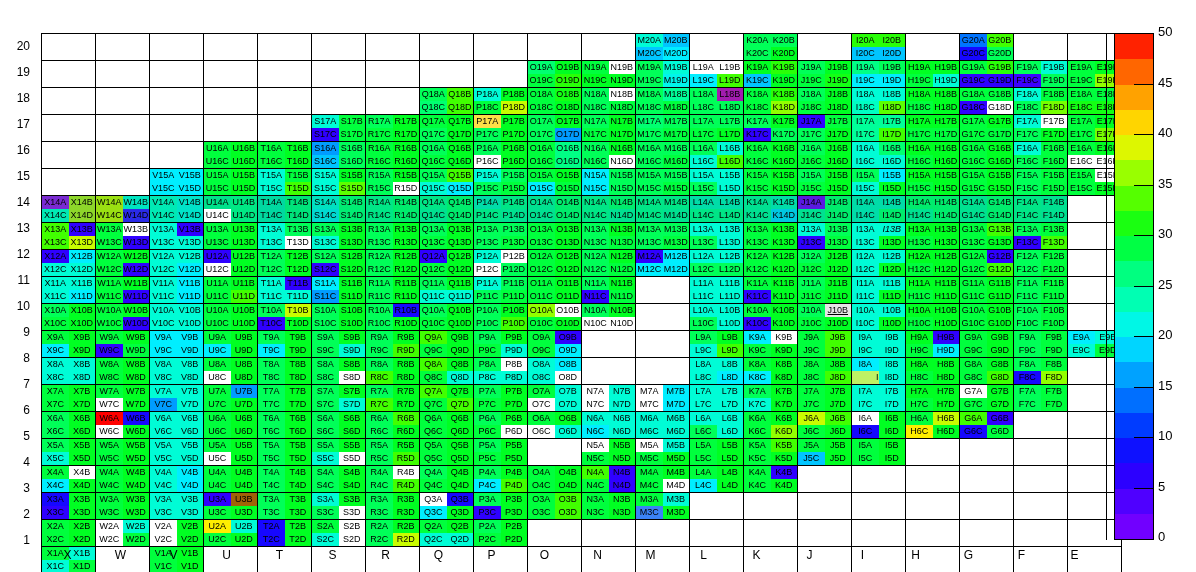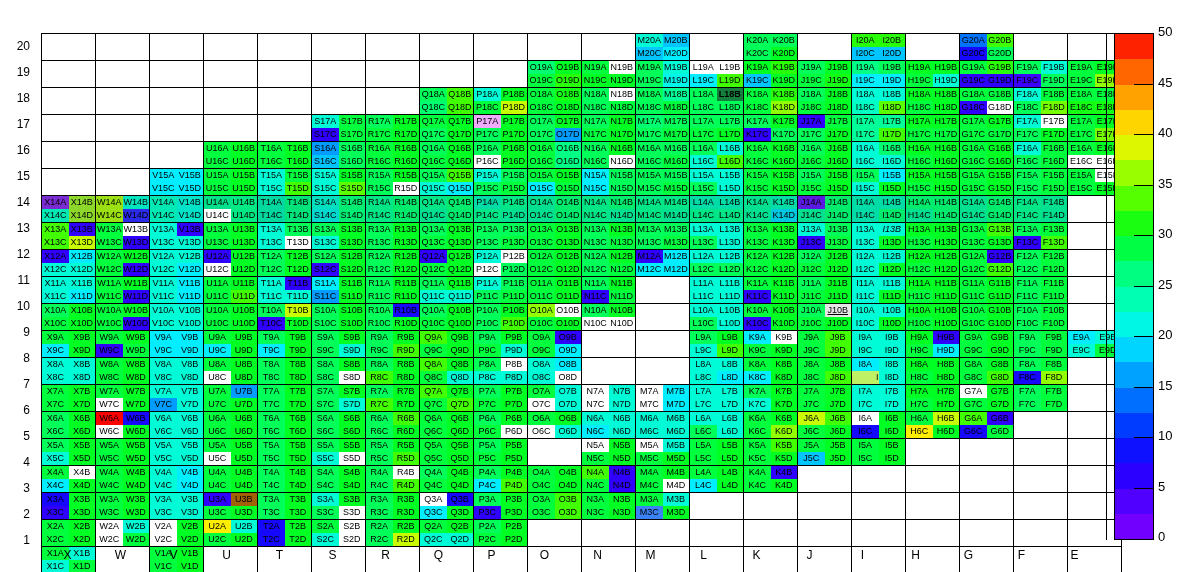--- a/index.html
+++ b/index.html
@@ -373,21 +373,21 @@
                     <td style="background: rgb(0, 255, 61);">M18D</td>
                   </tr>
                 </tbody>
               </table>
             </td>
             <td class="cell">
               <table class="sub">
                 <tbody>
                   <tr>
                     <td style="background: rgb(0, 255, 88);">L18A</td>
-                    <td style="background: #15803d; font-weight: bold;">L18B</td>
+                    <td style="background: #a21caf;">L18B</td>
                   </tr>
                   <tr>
                     <td style="background: rgb(0, 255, 88);">L18C</td>
                     <td style="background: rgb(0, 255, 88);">L18D</td>
                   </tr>
                 </tbody>
               </table>
             </td>
             <td class="cell">
               <table class="sub">
@@ -533,21 +533,21 @@
                     <td style="background: rgb(0, 255, 88);">Q17C</td>
                     <td style="background: rgb(0, 255, 34);">Q17D</td>
                   </tr>
                 </tbody>
               </table>
             </td>
             <td class="cell">
               <table class="sub">
                 <tbody>
                   <tr>
-                    <td style="background: #f0abfc;">P17A</td>
+                    <td style="background: #fde047;">P17A</td>
                     <td style="background: rgb(0, 255, 34);">P17B</td>
                   </tr>
                   <tr>
                     <td style="background: rgb(0, 255, 88);">P17C</td>
                     <td style="background: rgb(0, 255, 34);">P17D</td>
                   </tr>
                 </tbody>
               </table>
             </td>
             <td class="cell">

